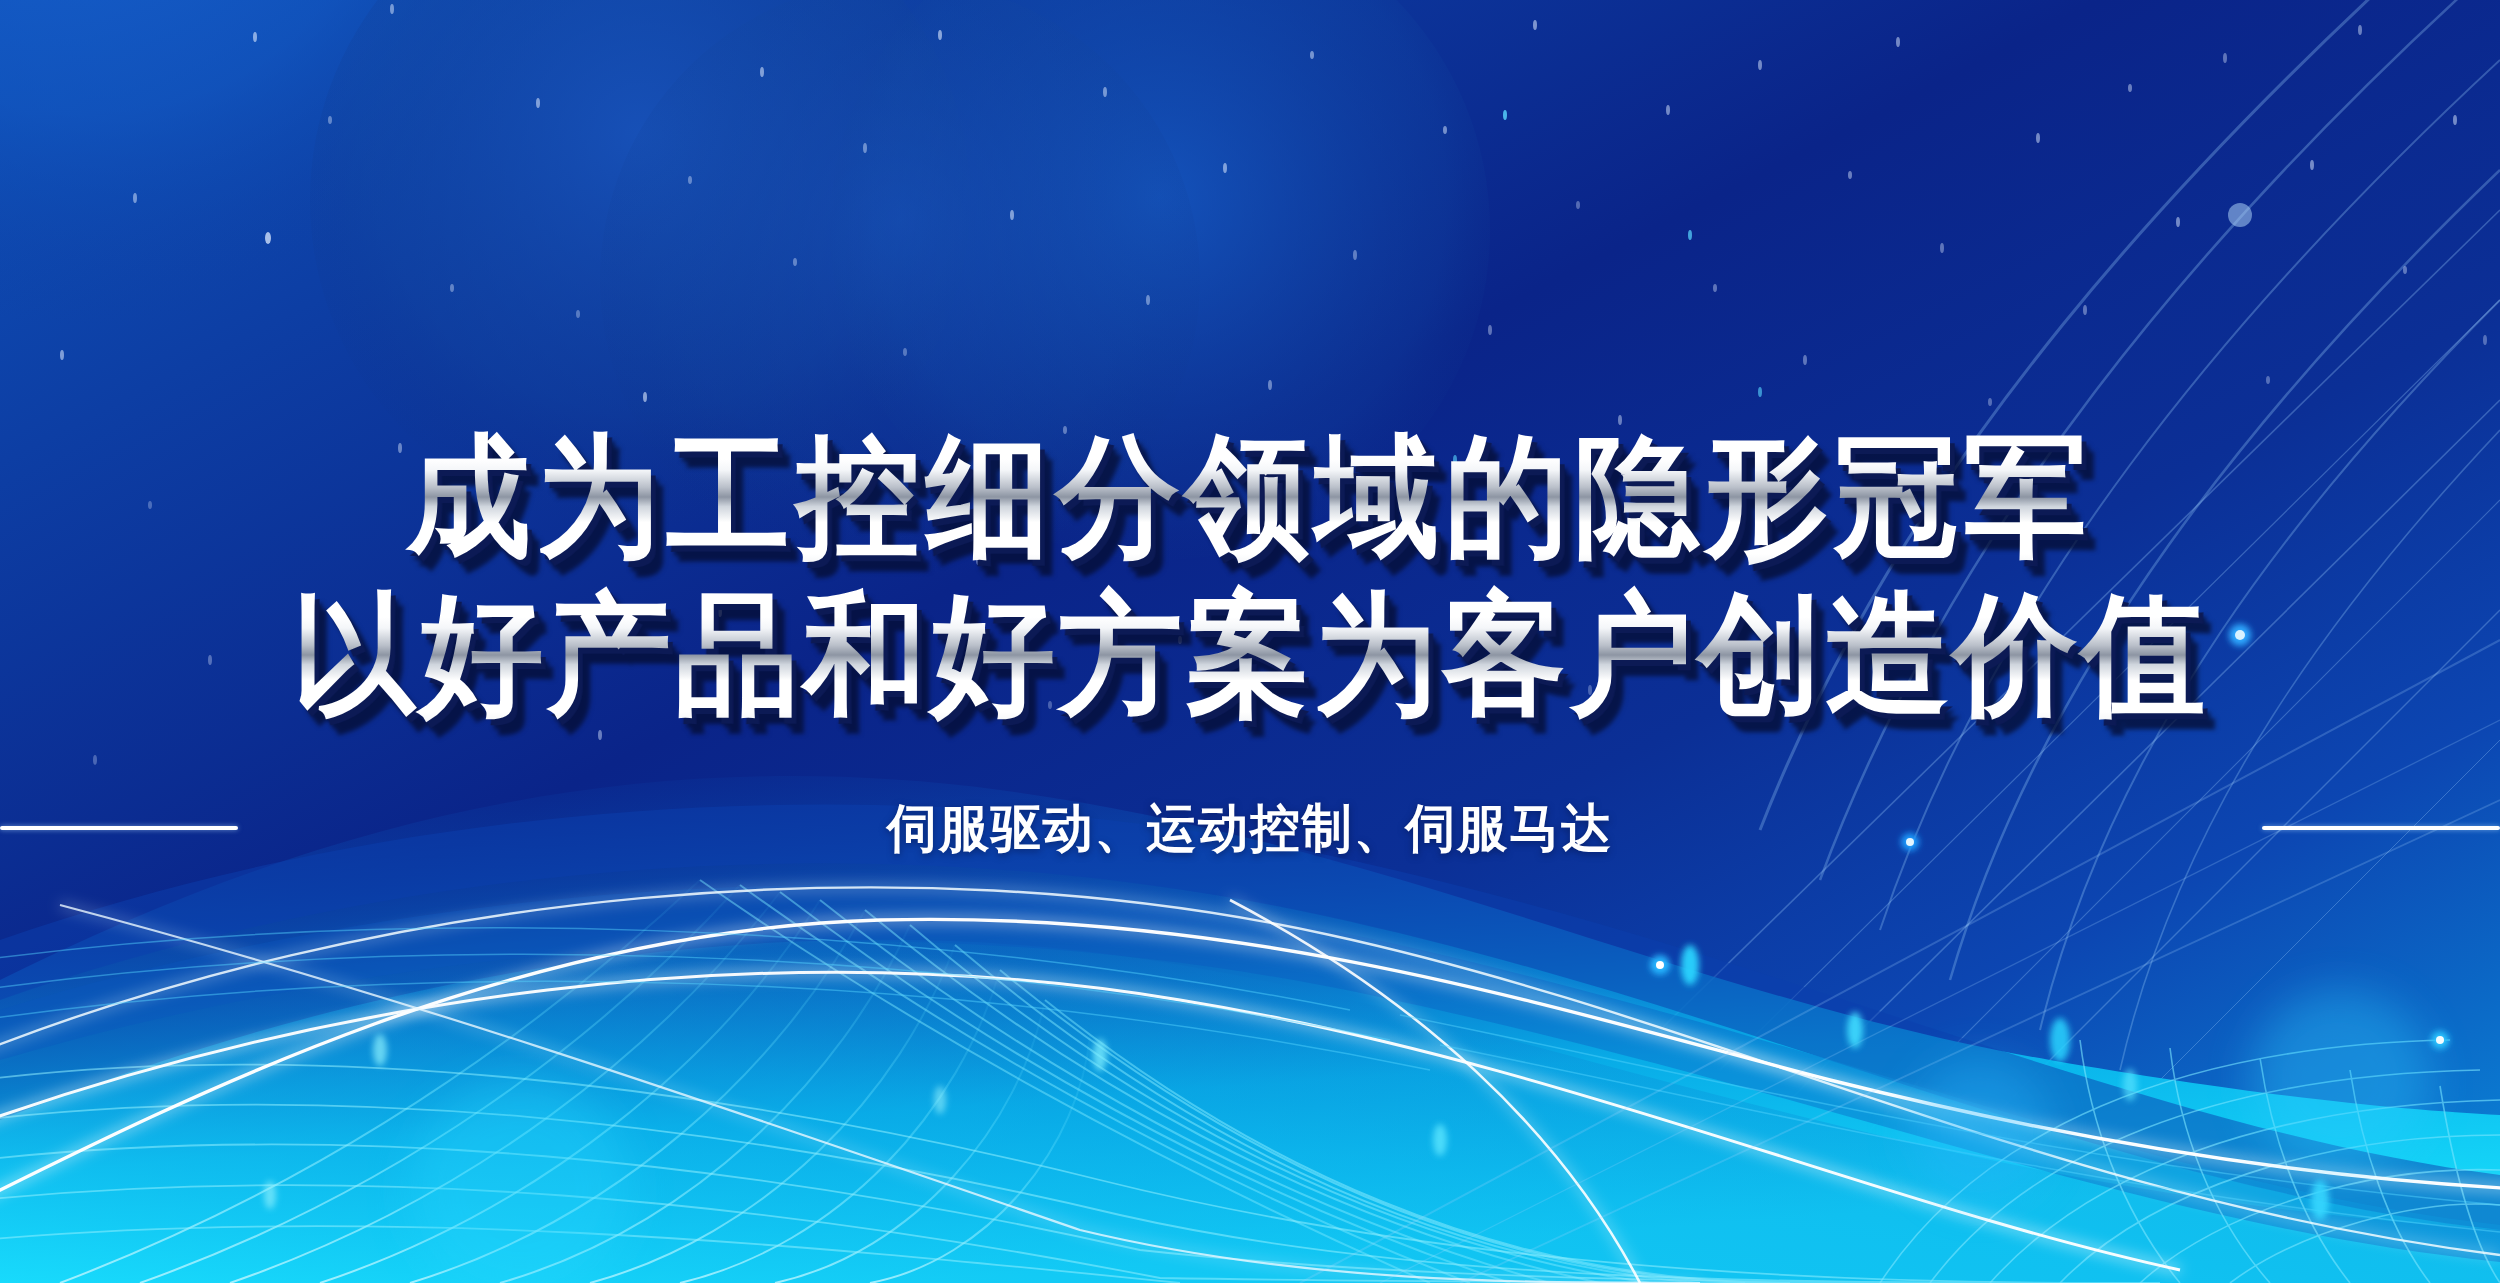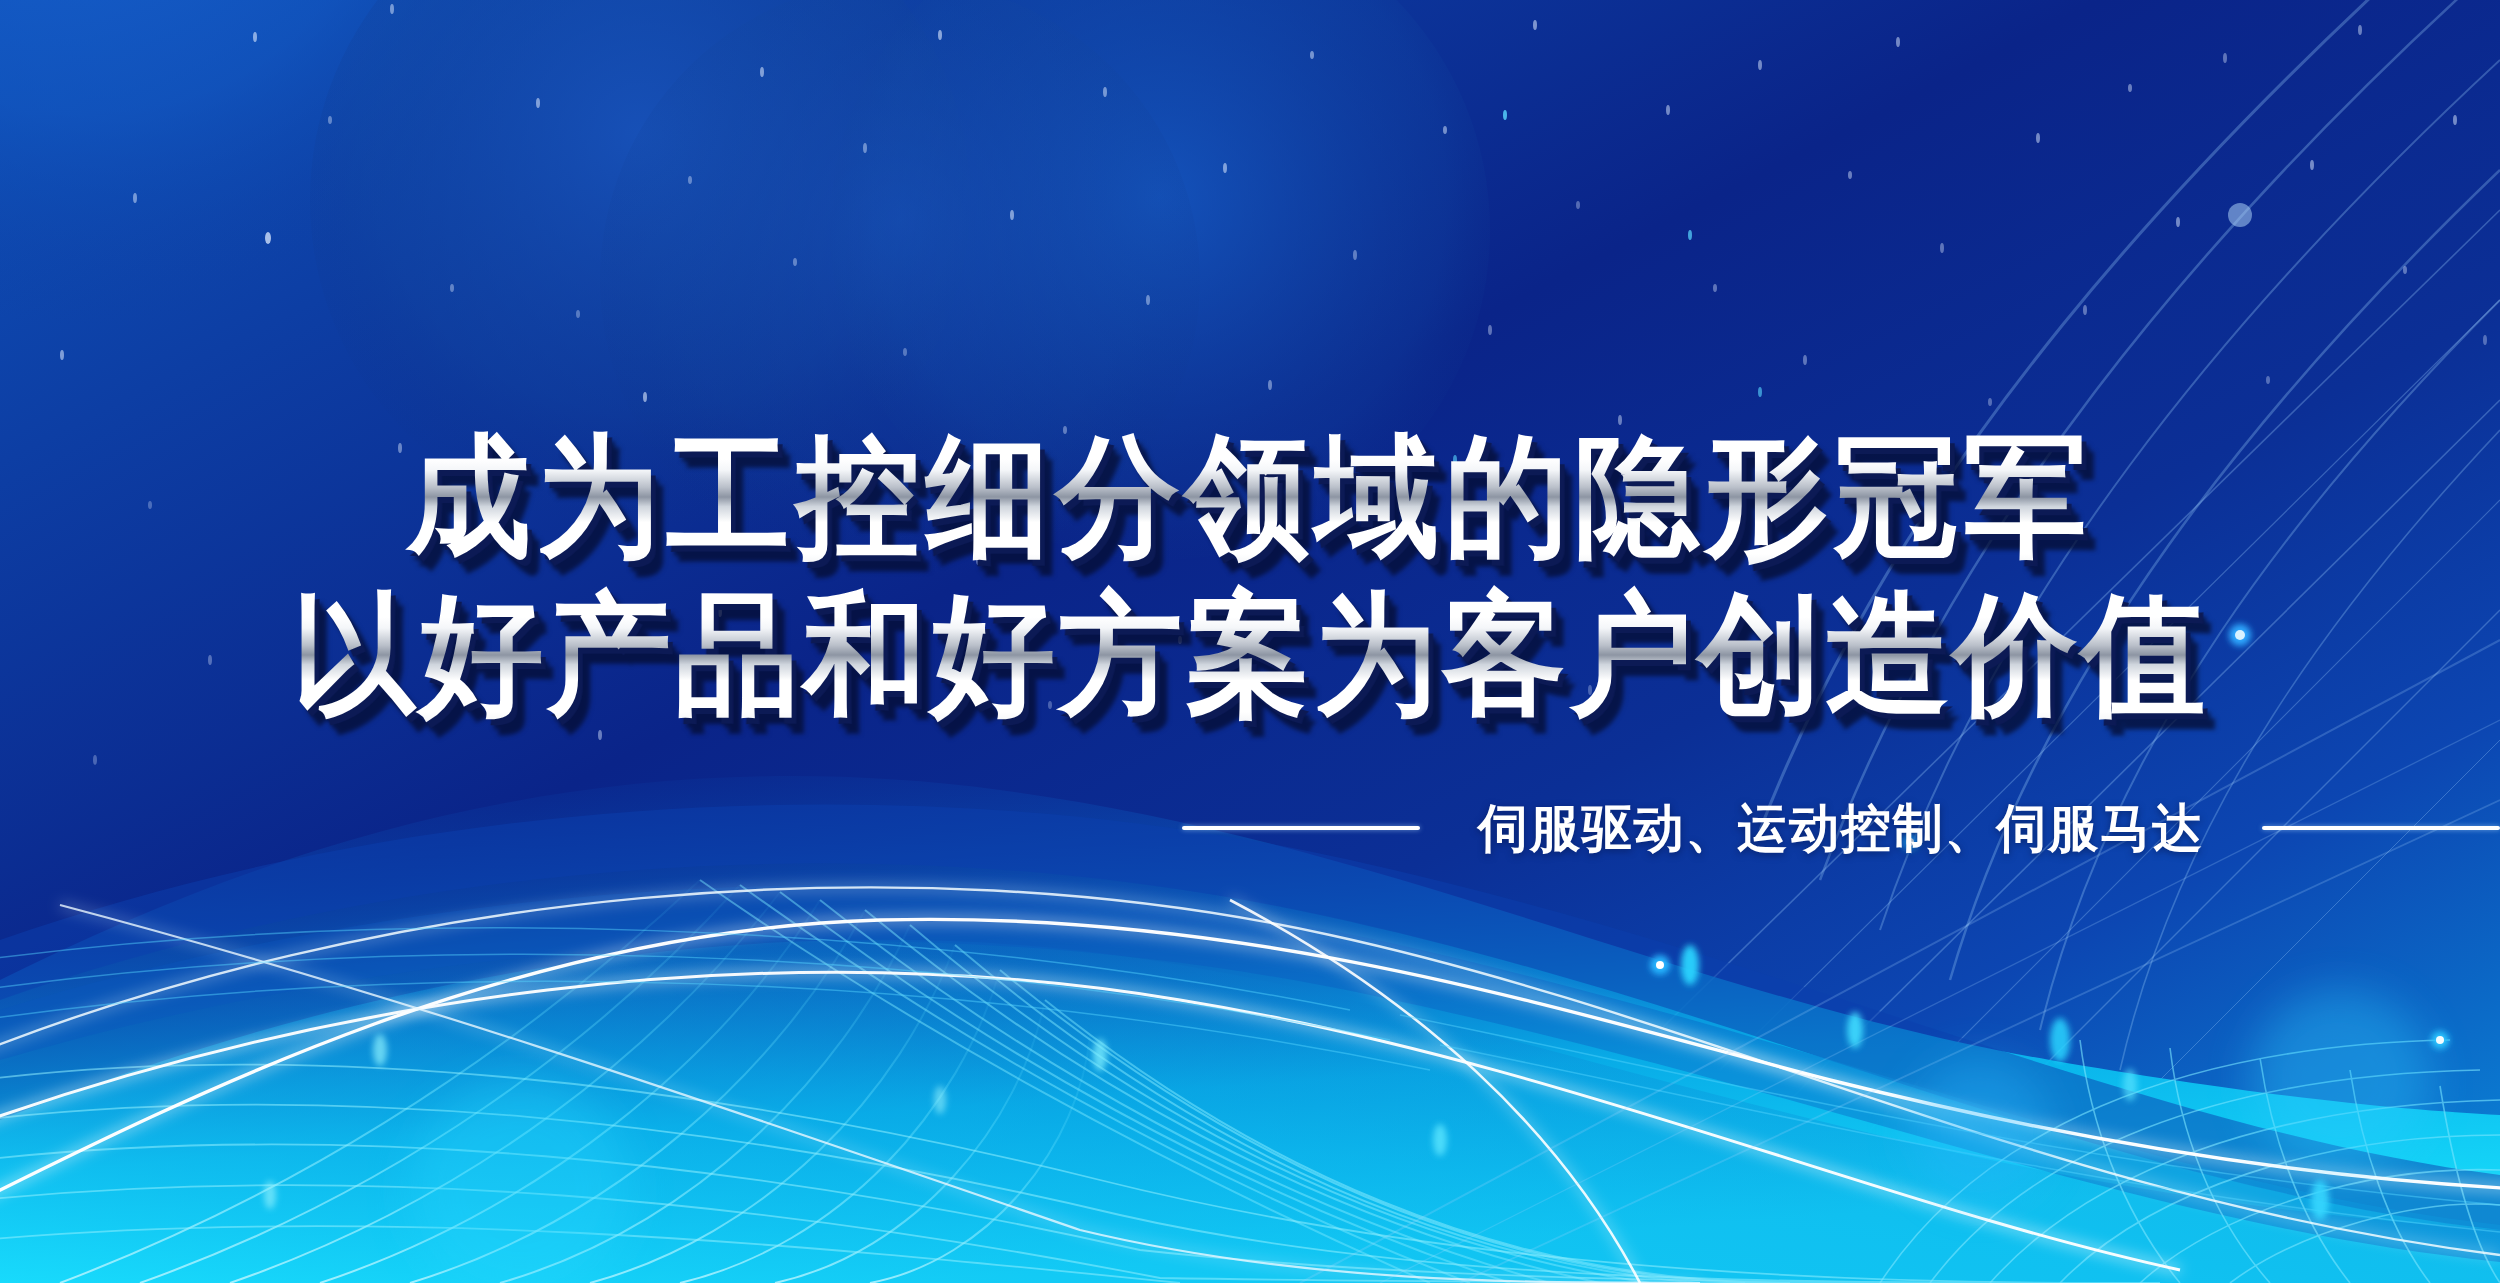--- a/index.html
+++ b/index.html
@@ -69,21 +69,21 @@
   .headline-2 { letter-spacing: 4px; }
 
   
   .subtitle-row {
     position: absolute;
     left: 0;
     right: 0;
     top: 798px;
     display: flex;
     align-items: center;
-    justify-content: flex-end;
+    justify-content: space-between;
     gap: 43px;
   }
   .rule {
     display: block;
     width: 238px;
     height: 4px;
     background: #ffffff;
     border-radius: 2px;
     box-shadow: 0 0 5px rgba(180,225,255,0.55);
   }

